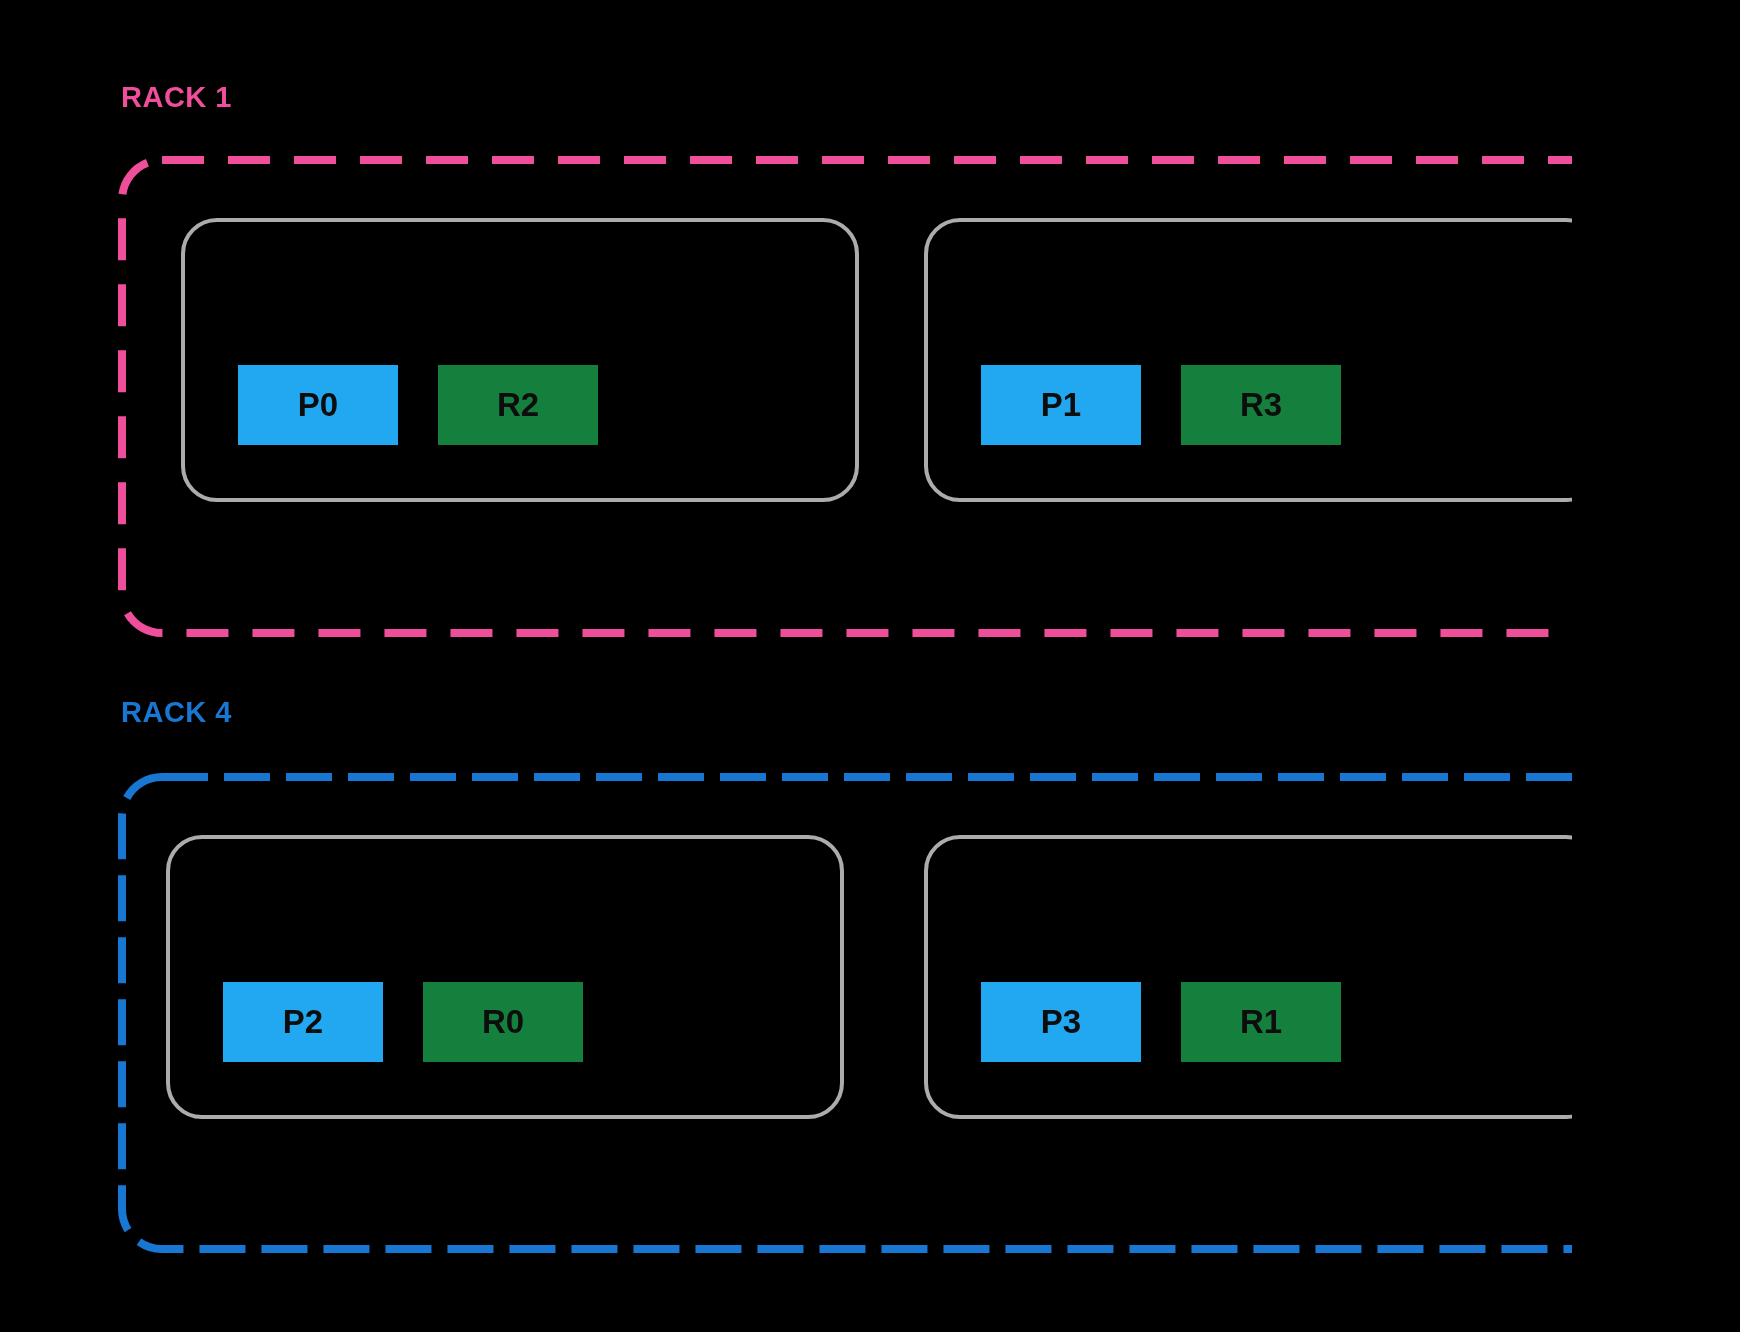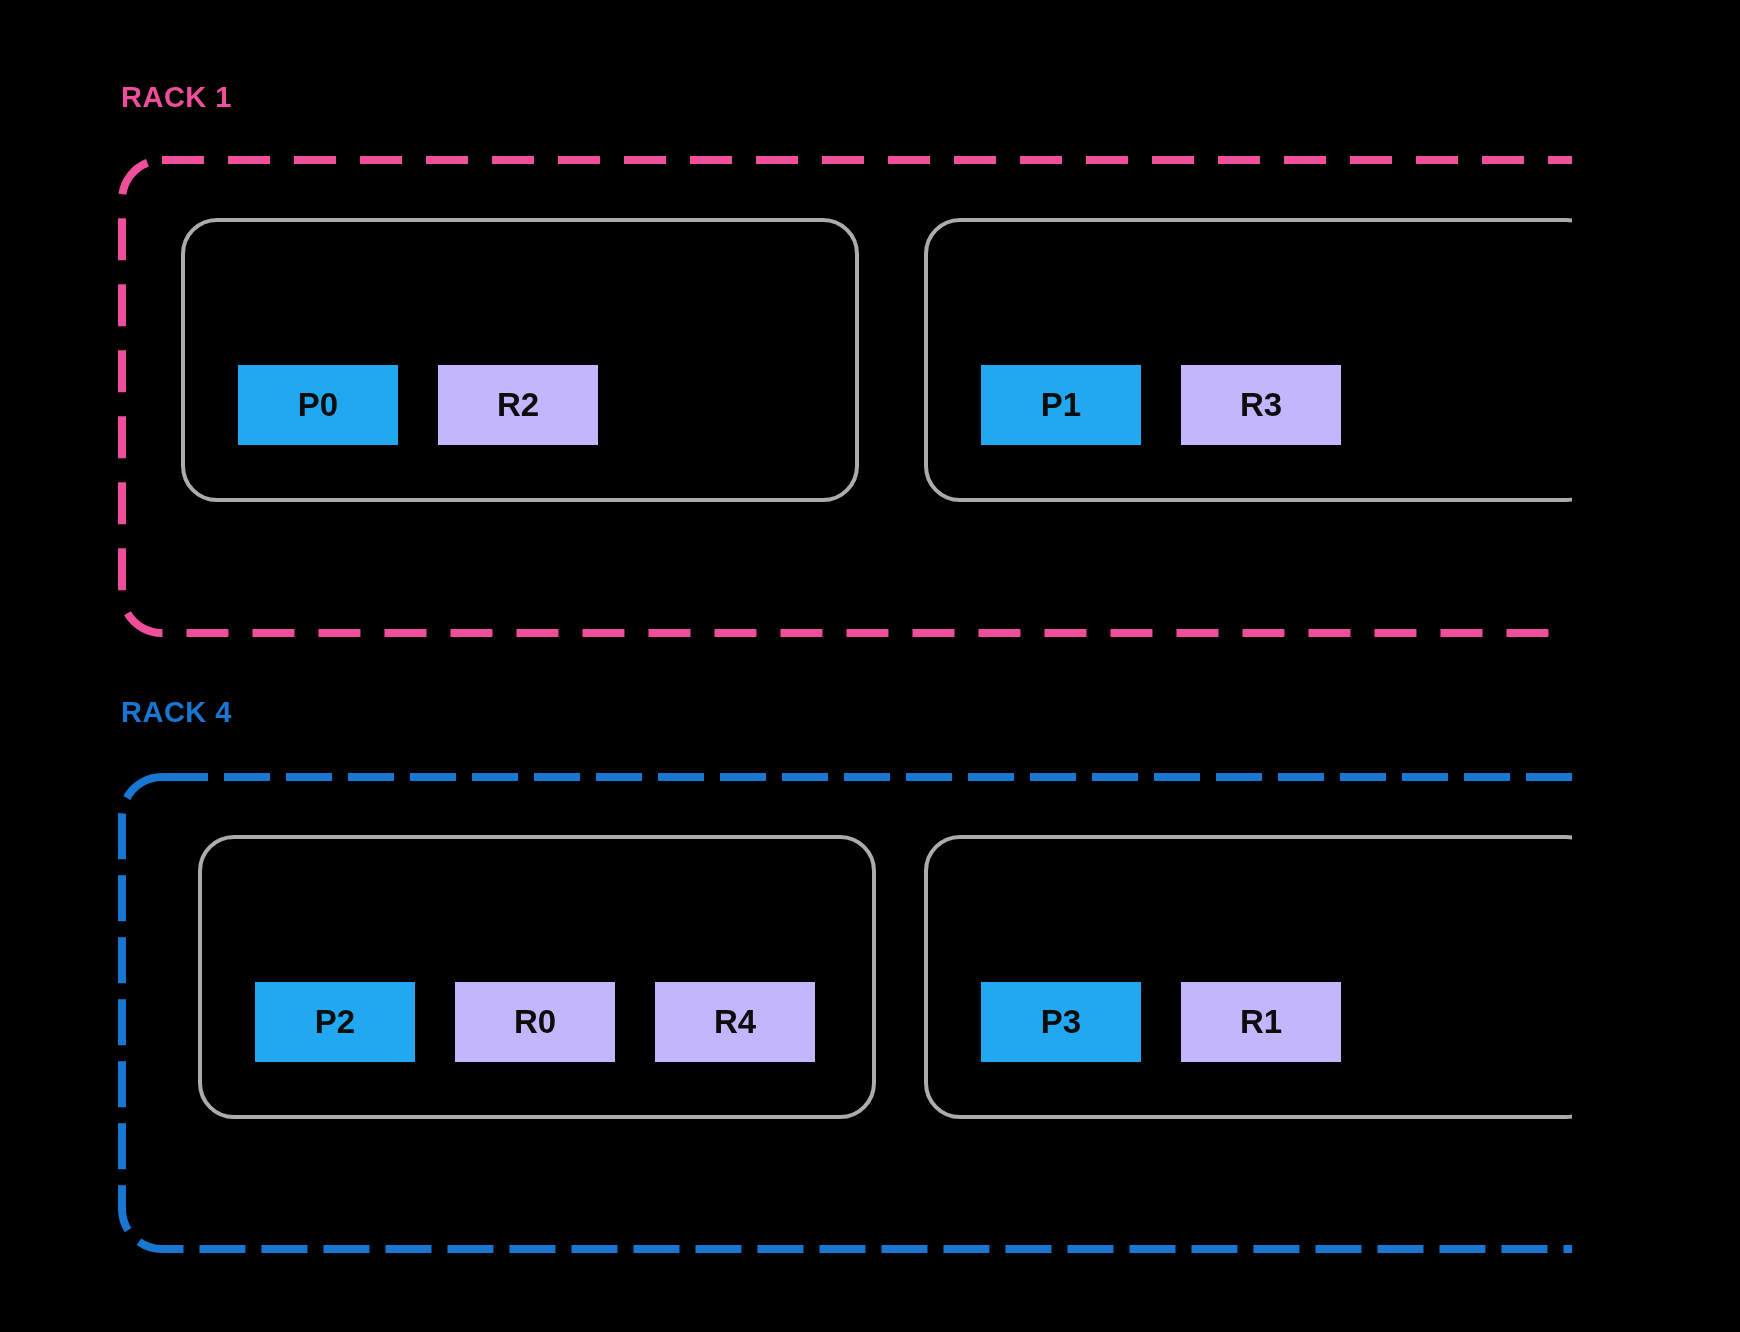--- a/index.html
+++ b/index.html
@@ -54,21 +54,21 @@
     height: 80px;
     display: flex;
     align-items: center;
     justify-content: center;
     font-size: 33px;
     font-weight: bold;
     color: #0d0d0d;
     flex: 0 0 auto;
   }
   .chip-primary { background: #22A8F0; }
-  .chip-replica { background: #c4b5fd; }
+  .chip-replica { background: #15803d; }
 </style>
 </head>
 <body>
 
 <div class="canvas">
 
   <div class="rack-label accent-pink" style="top:82px">RACK 1</div>
 
   <svg class="rack-outline" style="top:156px" width="1545" height="481">
     <rect x="4" y="4" width="1537" height="473" rx="40" ry="40" fill="none" stroke-width="8" stroke-dasharray="42 24" stroke="#EF4E9A"></rect>
@@ -87,25 +87,24 @@
       <div class="chip chip-replica">R3</div>
     </div>
   </div>
 
   <div class="rack-label accent-blue" style="top:697px">RACK 4</div>
 
   <svg class="rack-outline" style="top:773px" width="1545" height="480">
     <rect x="4" y="4" width="1537" height="472" rx="40" ry="40" fill="none" stroke-width="8" stroke-dasharray="46 16" stroke="#1877D2"></rect>
   </svg>
 
-  <div class="node-box" style="left:198px; top:835px">
+  <div class="node-box" style="left:166px; top:835px">
     <div class="chip-row">
       <div class="chip chip-primary">P2</div>
       <div class="chip chip-replica">R0</div>
-      <div class="chip chip-replica">R4</div>
     </div>
   </div>
 
   <div class="node-box" style="left:924px; top:835px">
     <div class="chip-row">
       <div class="chip chip-primary">P3</div>
       <div class="chip chip-replica">R1</div>
     </div>
   </div>
 

